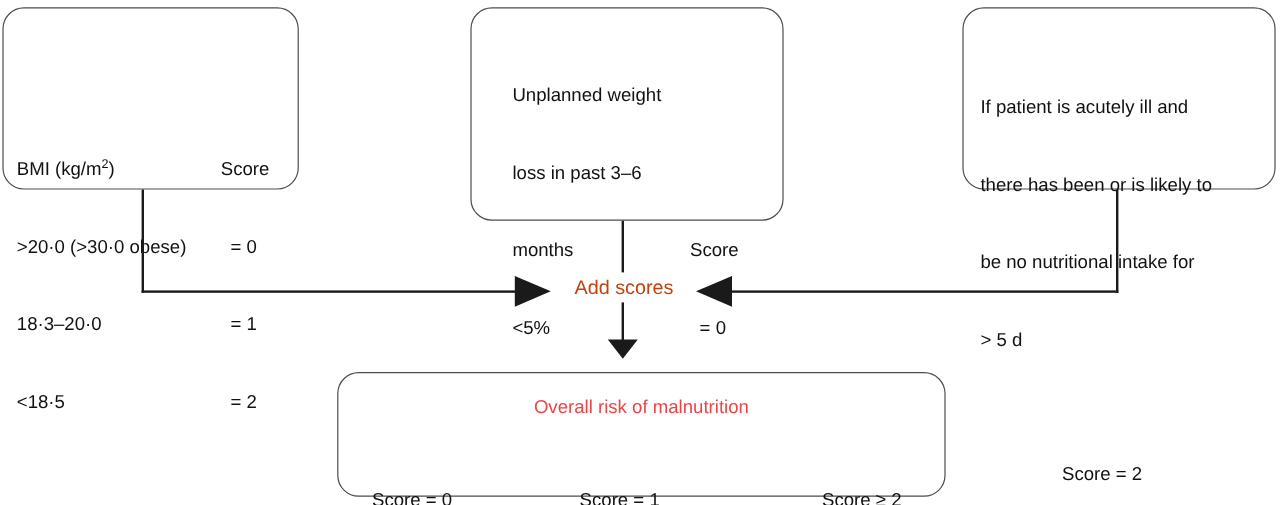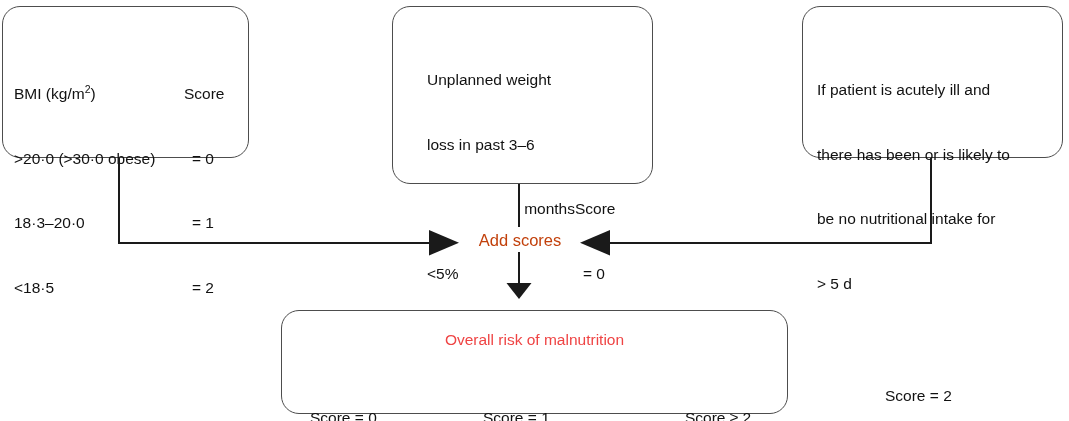--- a/index.html
+++ b/index.html
@@ -85,32 +85,32 @@
   }
 </style>
 </head>
 <body>
 
 <div id="canvas">
 
   <div class="box" style="left:2px; top:6px; width:247px; height:152px;">
   </div>
   <div class="box-text" style="left:14px; top:40px; width:226px;">
-    <span class="row"><span class="lbl" style="width:170px;"><span>BMI (kg/m</span><sup>2</sup><span>)</span></span><span class="score">Score</span></span>
+    <span class="row"><span class="lbl" style="width:170px;margin-top:48px;"><span>BMI (kg/m</span><sup>2</sup><span>)</span></span><span class="score">Score</span></span>
     <span class="row"><span class="lbl" style="width:178px;">&gt;20·0 (&gt;30·0 obese)</span><span class="score">= 0</span></span>
     <span class="row"><span class="lbl" style="width:178px;">18·3–20·0</span><span class="score">= 1</span></span>
     <span class="row"><span class="lbl" style="width:178px;">&lt;18·5</span><span class="score">= 2</span></span>
   </div>
 
   <div class="box" style="left:392px; top:6px; width:261px; height:178px;">
   </div>
   <div class="box-text" style="left:427px; top:26px; width:212px;">
     <span class="plain-line">Unplanned weight</span>
     <span class="plain-line">loss in past 3–6</span>
-    <span class="row"><span class="lbl" style="width:148px;text-align:right;">months</span><span class="score">Score</span></span>
+    <span class="row"><span class="lbl" style="width:148px;">months</span><span class="score">Score</span></span>
     <span class="row"><span class="lbl" style="width:156px;">&lt;5%</span><span class="score">= 0</span></span>
     <span class="row"><span class="lbl" style="width:156px;">5–10%</span><span class="score">= 1</span></span>
     <span class="row"><span class="lbl" style="width:156px;">&gt;10%</span><span class="score">= 2</span></span>
   </div>
 
   <div class="box" style="left:802px; top:6px; width:261px; height:152px;">
   </div>
   <div class="box-text" style="left:817px; top:36px; width:236px;">
     <span class="plain-line">If patient is acutely ill and</span>
     <span class="plain-line">there has been or is likely to</span>

